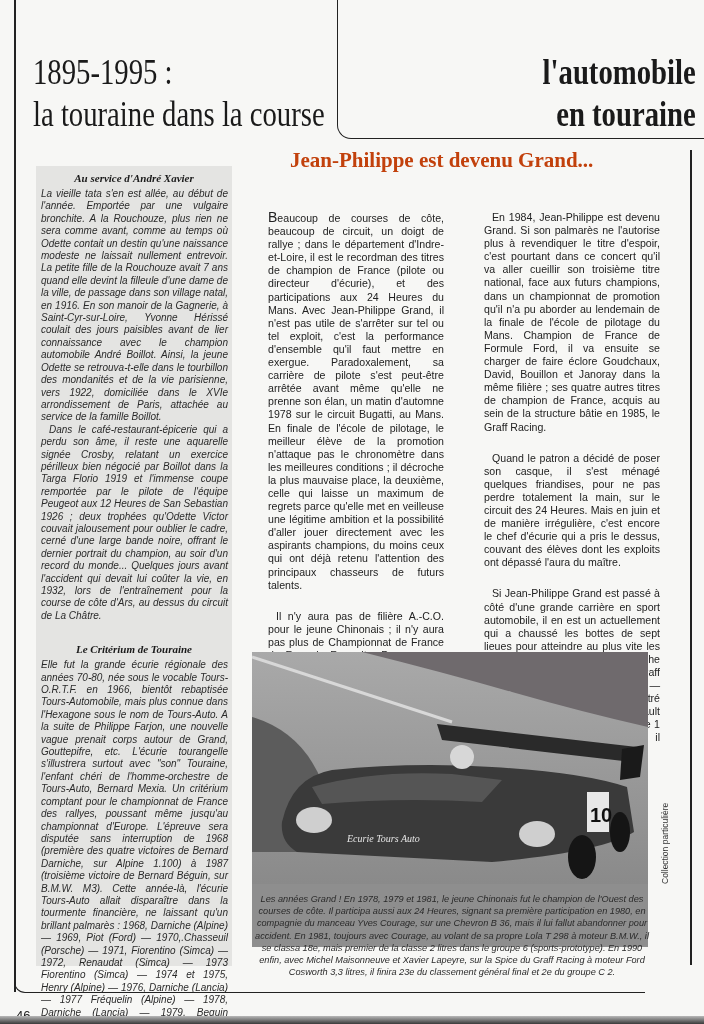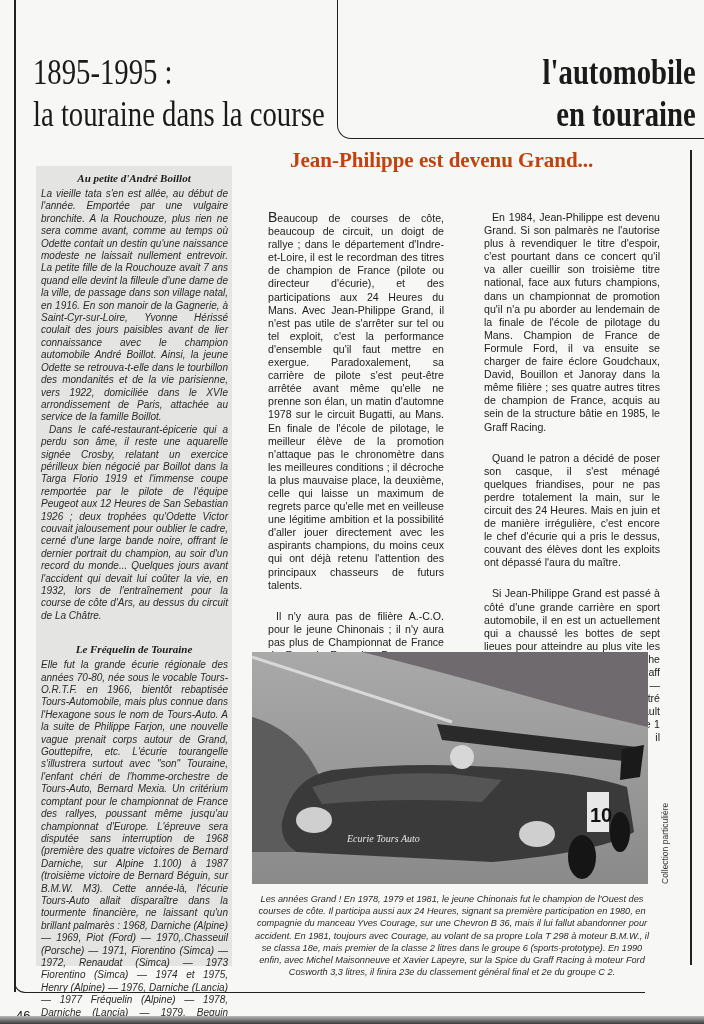--- a/index.html
+++ b/index.html
@@ -24,21 +24,21 @@
     .side-sep { height: 1px; margin: 10px 0 10px 0; }
 
     .article-title { position: absolute; left: 290px; top: 148px; font-family: "Liberation Serif", serif; font-weight: bold; font-size: 21px; color: #c2410c; white-space: nowrap; }
     .body-col { position: absolute; top: 193px; width: 212px; font-size: 10.6px; line-height: 13.1px; text-align: justify; color: #222; }
     .body-col p { margin: 18px; text-indent: 8px; }
     .body-col p.first { text-indent: 0; }
     .dropcap { font-size: 14px; }
     .col1 { left: 250px; }
     .col2 { left: 466px; }
 
-    .photo { position: absolute; left: 252px; top: 652px; width: 396px; height: 232px; overflow: hidden; background: #8e8e8e; }
+    .photo { position: absolute; left: 252px; top: 652px; width: 396px; height: 295px; overflow: hidden; background: #8e8e8e; }
     .credit { position: absolute; left: 660px; top: 884px; transform: rotate(-90deg); transform-origin: left top; font-size: 8.5px; color: #333; white-space: nowrap; }
     .caption { position: absolute; left: 252px; top: 893px; width: 400px; font-style: italic; font-size: 9.2px; line-height: 12.2px; color: #2a2a2a; margin: 0; text-align: center; }
     .page-number { position: absolute; left: 16px; top: 1008px; font-size: 13px; color: #222; }
     .bottom-shadow { position: absolute; left: 0; bottom: 0; width: 704px; height: 8px; background: linear-gradient(#b8b8b8, #3a3a3a); }
   </style>
 </head>
 <body>
 
 <div class="frame-left-top"></div>
 <div class="frame-left"></div>
@@ -50,27 +50,27 @@
   <div>1895-1995 :</div>
   <div>la touraine dans la course</div>
 </div>
 <div class="title-right">
   <div>l'automobile</div>
   <div>en touraine</div>
 </div>
 
 <aside class="sidebar">
   <div>
-    <div class="side-head">Au petite d'André Boillot</div>
+    <div class="side-head">Au service d'André Xavier</div>
     <p class="side-text">La vieille tata s'en est allée, au début de l'année. Emportée par une vulgaire bronchite. A la Rouchouze, plus rien ne sera comme avant, comme au temps où Odette contait un destin qu'une naissance modeste ne laissait nullement entrevoir. La petite fille de la Rouchouze avait 7 ans quand elle devint la filleule d'une dame de la ville, de passage dans son village natal, en 1916. En son manoir de la Gagnerie, à Saint-Cyr-sur-Loire, Yvonne Hérissé coulait des jours paisibles avant de lier connaissance avec le champion automobile André Boillot. Ainsi, la jeune Odette se retrouva-t-elle dans le tourbillon des mondanités et de la vie parisienne, vers 1922, domiciliée dans le XVIe arrondissement de Paris, attachée au service de la famille Boillot.</p>
     <p class="side-text">Dans le café-restaurant-épicerie qui a perdu son âme, il reste une aquarelle signée Crosby, relatant un exercice périlleux bien négocié par Boillot dans la Targa Florio 1919 et l'immense coupe remportée par le pilote de l'équipe Peugeot aux 12 Heures de San Sebastian 1926 ; deux trophées qu'Odette Victor couvait jalousement pour oublier le cadre, cerné d'une large bande noire, offrant le dernier portrait du champion, au soir d'un record du monde... Quelques jours avant l'accident qui devait lui coûter la vie, en 1932, lors de l'entraînement pour la course de côte d'Ars, au dessus du circuit de La Châtre.</p>
   </div>
   <div class="side-sep"></div>
   <div>
-    <div class="side-head">Le Fréquelin de Touraine</div>
+    <div class="side-head">Le Critérium de Touraine</div>
     <p class="side-text">Elle fut la grande écurie régionale des années 70-80, née sous le vocable Tours-O.R.T.F. en 1966, bientôt rebaptisée Tours-Automobile, mais plus connue dans l'Hexagone sous le nom de Tours-Auto. A la suite de Philippe Farjon, une nouvelle vague prenait corps autour de Grand, Gouttepifre, etc. L'écurie tourangelle s'illustrera surtout avec "son" Touraine, l'enfant chéri de l'homme-orchestre de Tours-Auto, Bernard Mexia. Un critérium comptant pour le championnat de France des rallyes, poussant même jusqu'au championnat d'Europe. L'épreuve sera disputée sans interruption de 1968 (première des quatre victoires de Bernard Darniche, sur Alpine 1.100) à 1987 (troisième victoire de Bernard Béguin, sur B.M.W. M3). Cette année-là, l'écurie Tours-Auto allait disparaître dans la tourmente financière, ne laissant qu'un brillant palmarès : 1968, Darniche (Alpine) — 1969, Piot (Ford) — 1970,.Chasseuil (Porsche) — 1971, Fiorentino (Simca) — 1972, Renaudat (Simca) — 1973 Fiorentino (Simca) — 1974 et 1975, Henry (Alpine) — 1976, Darniche (Lancia) — 1977 Fréquelin (Alpine) — 1978, Darniche (Lancia) — 1979, Beguin (Porsche) — 1980, Andruet (Fiat Abarth) — 1981, Darniche (Lancia) — 1982, Beguin (Porsche) — 1983, Touroul (Porsche) — 1984, Andruet (Lancia) — 1985, Fréquelin (Opel) — 1986, Thomasse (Renault 5 turbo) — 1987, Beguin (BMW)... — 1994, Donabella (Ford).</p>
   </div>
 </aside>
 
 <h1 class="article-title" style="margin:0;">Jean-Philippe est devenu Grand...</h1>
 
 <div class="body-col col1">
   <p class="first"><span class="dropcap">B</span><span>eaucoup de courses de côte, beaucoup de circuit, un doigt de rallye ; dans le département d'Indre-et-Loire, il est le recordman des titres de champion de France (pilote ou directeur d'écurie), et des participations aux 24 Heures du Mans. Avec Jean-Philippe Grand, il n'est pas utile de s'arrêter sur tel ou tel exploit, c'est la performance d'ensemble qu'il faut mettre en exergue. Paradoxalement, sa carrière de pilote s'est peut-être arrêtée avant même qu'elle ne prenne son élan, un matin d'automne 1978 sur le circuit Bugatti, au Mans. En finale de l'école de pilotage, le meilleur élève de la promotion n'attaque pas le chronomètre dans les meilleures conditions ; il décroche la plus mauvaise place, la deuxième, celle qui laisse un maximum de regrets parce qu'elle met en veilleuse une légitime ambition et la possibilité d'aller jouer directement avec les aspirants champions, du moins ceux qui ont déjà retenu l'attention des principaux chasseurs de futurs talents.</span></p>
   <p>Il n'y aura pas de filière A.-C.O. pour le jeune Chinonais ; il n'y aura pas plus de Championnat de France de Formule Renault... Pour ne pas trop s'éloigner de ses bases (et de l'entreprise familiale), Grand choisit le Championnat de l'Ouest et la course de côte, une discipline où la Simca 1000 Rallye 2 de ses débuts possède un palmarès très prometteur. Au titre qu'il décroche à 23 ans — champion de l'Ouest 1976 des courses de côte — vont s'ajouter à trois reprises (78 — 79 — 81) le même trophée, au volant du véloce proto 2 litres Lola BMW. La T 298 BMW</p>
 </div>

